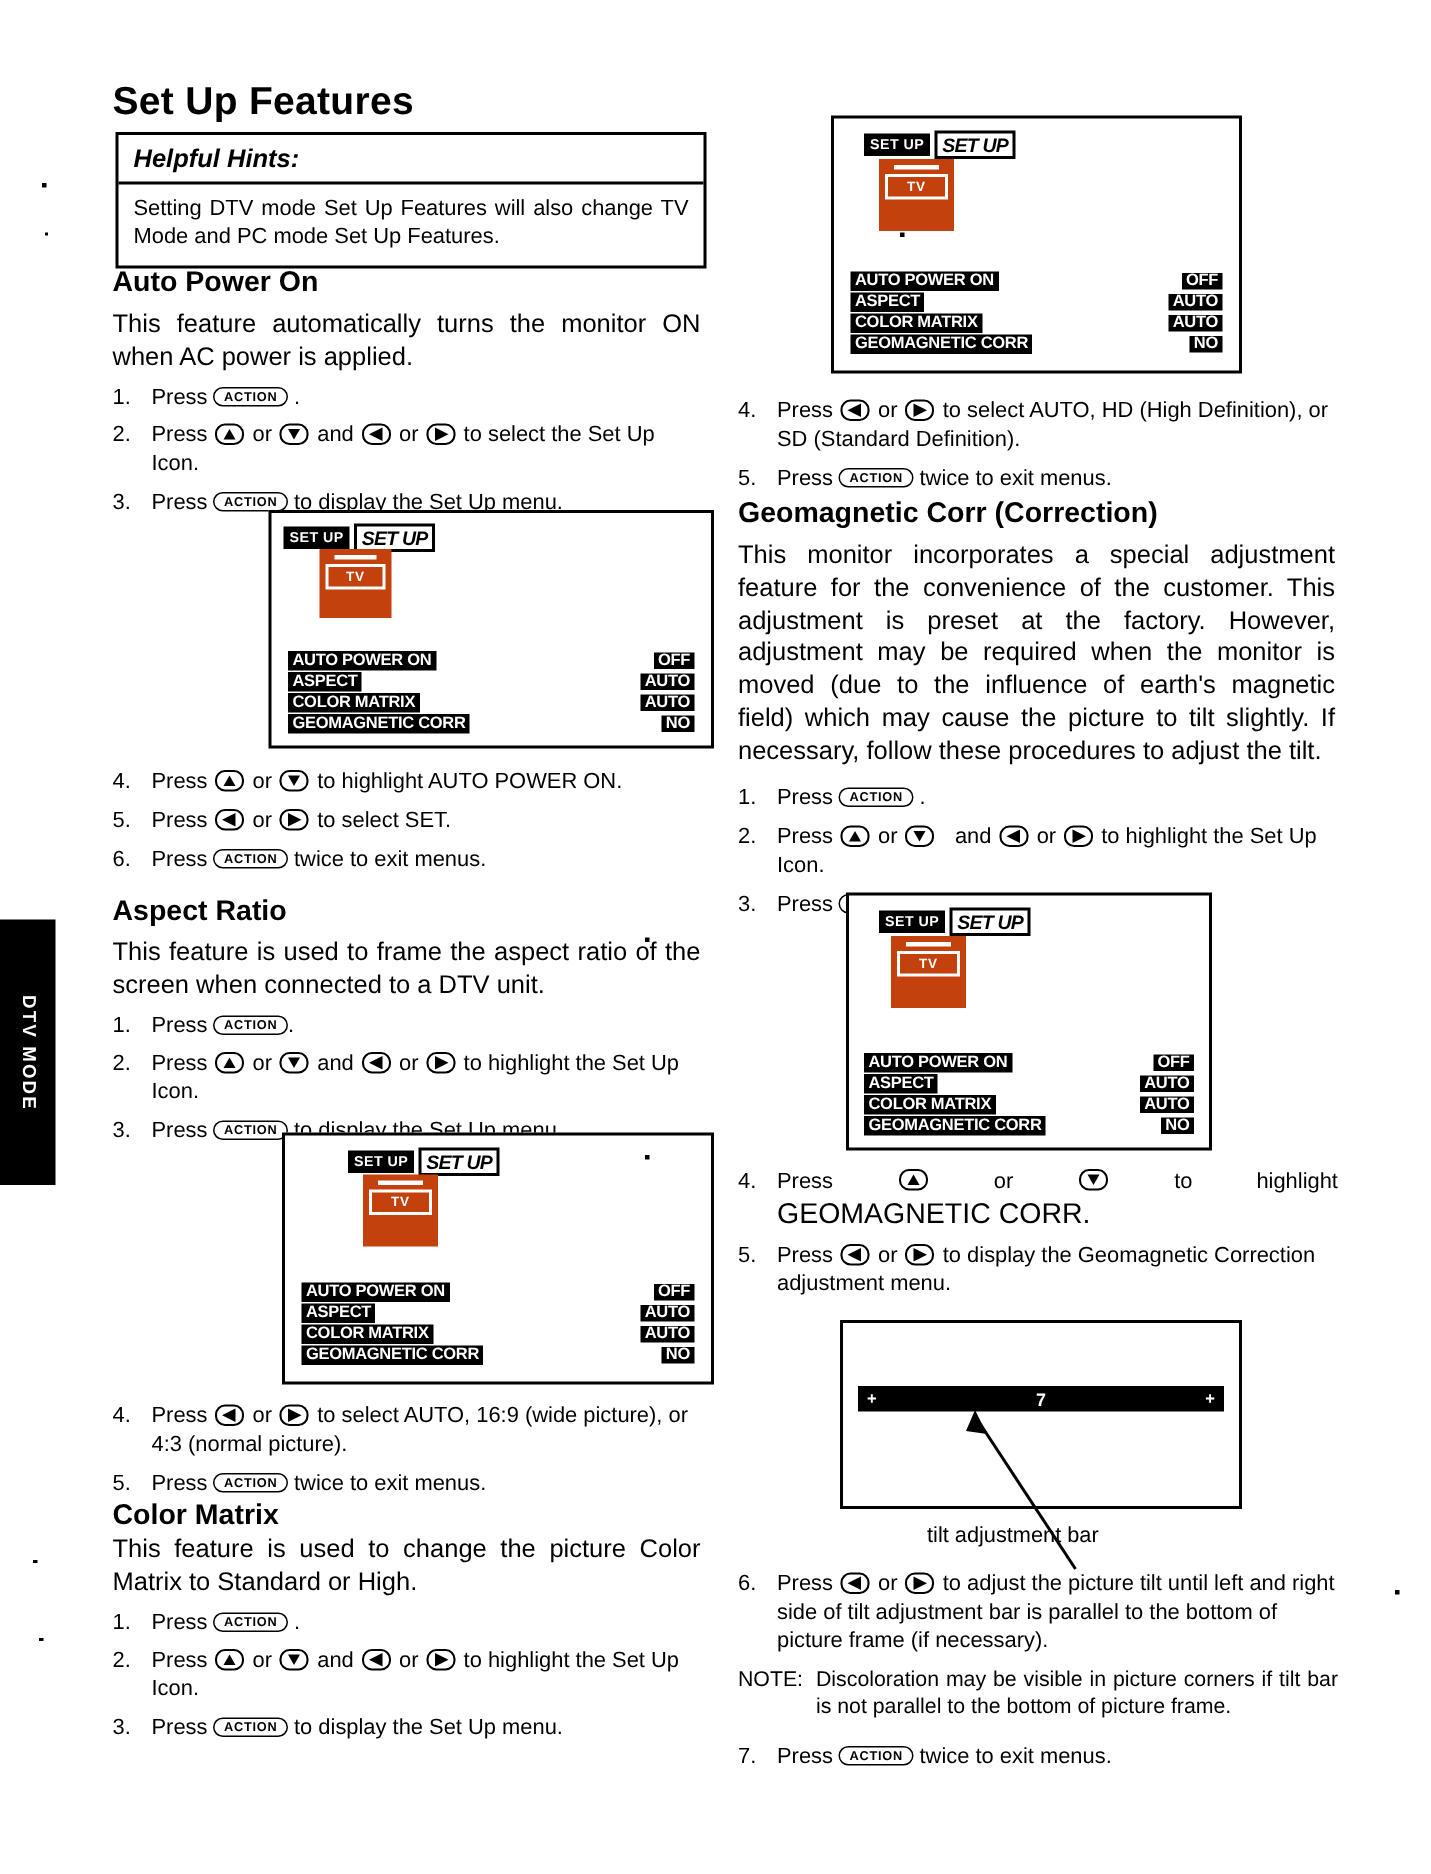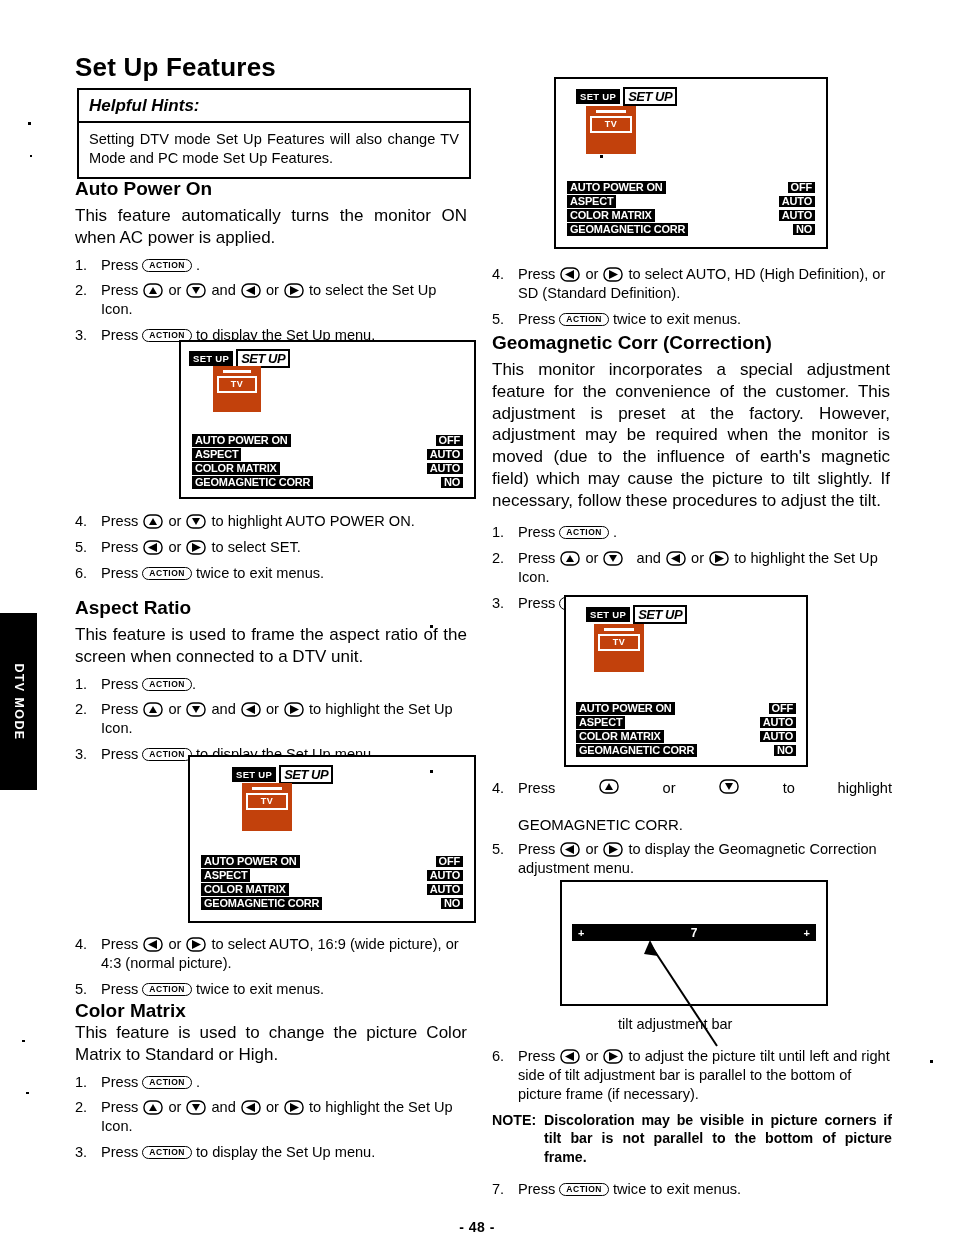--- a/index.html
+++ b/index.html
@@ -116,21 +116,21 @@
     transform:translate(-50%,-50%) rotate(90deg);
     color:#fff;font-size:12.5px;font-weight:bold;letter-spacing:1.4px;
     white-space:nowrap;
   }
 
   .pagenum{
     position:absolute;left:0;right:0;bottom:14px;text-align:center;
     font-size:14px;font-weight:bold;letter-spacing:.5px;
   }
 
-  .note{font-size:14.2px;line-height:1.3;font-weight:bold;}
+  .note{font-size:14.2px;line-height:1.3;font-weight:normal;}
 
   .speckle{position:absolute;background:#000;}
 </style>
 </head>
 <body>
 
 <div class="page">
 
   <div class="sidetab">
     <span>DTV MODE</span>
@@ -549,21 +549,21 @@
           <span class="keyarr">
               <svg width="20" height="15">
                 <rect x="1" y="1" width="18" height="13" rx="6" ry="6" fill="#fff" stroke="#000" stroke-width="1.4"></rect>
                 <polygon points="6,4 14,4 10,11" fill="#000"></polygon>
               </svg>
             </span>
           <span>to</span>
           <span>highlight</span>
         </div>
       </div>
-      <div style="font-size:15px;margin-left:26px;margin-top:18px;">GEOMAGNETIC CORR.</div>
+      <div style="font-size:19px;margin-left:26px;margin-top:1px;">GEOMAGNETIC CORR.</div>
 
       <div class="step">
         <div class="num">5.</div>
         <div class="txt">Press
           <span class="keyarr"><svg width="20" height="15">
                 <rect x="1" y="1" width="18" height="13" rx="6" ry="6" fill="#fff" stroke="#000" stroke-width="1.4"></rect>
                 <polygon points="14,3 14,12 5,7.5" fill="#000"></polygon>
               </svg></span>
           or
           <span class="keyarr"><svg width="20" height="15">
@@ -612,21 +612,20 @@
 
       <div class="step" style="margin-top:14px;">
         <div class="num">7.</div>
         <div class="txt">Press
           <span class="keyact">ACTION</span> twice to exit menus.
         </div>
       </div>
     </div>
   </div>
 
-  <div class="pagenum">- 48 -</div>
 
   <div class="speckle" style="left:28px;top:122px;width:3px;height:3px;"></div>
   <div class="speckle" style="left:30px;top:155px;width:2px;height:2px;"></div>
   <div class="speckle" style="left:22px;top:1040px;width:3px;height:2px;"></div>
   <div class="speckle" style="left:26px;top:1092px;width:3px;height:2px;"></div>
   <div class="speckle" style="left:930px;top:1060px;width:3px;height:3px;"></div>
   <div class="speckle" style="left:430px;top:770px;width:3px;height:3px;"></div>
   <div class="speckle" style="left:430px;top:625px;width:3px;height:3px;"></div>
   <div class="speckle" style="left:600px;top:155px;width:3px;height:3px;"></div>
 

